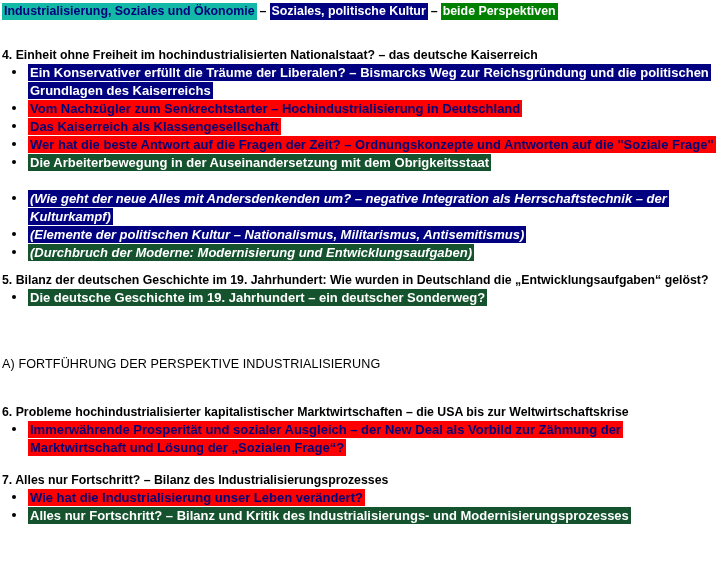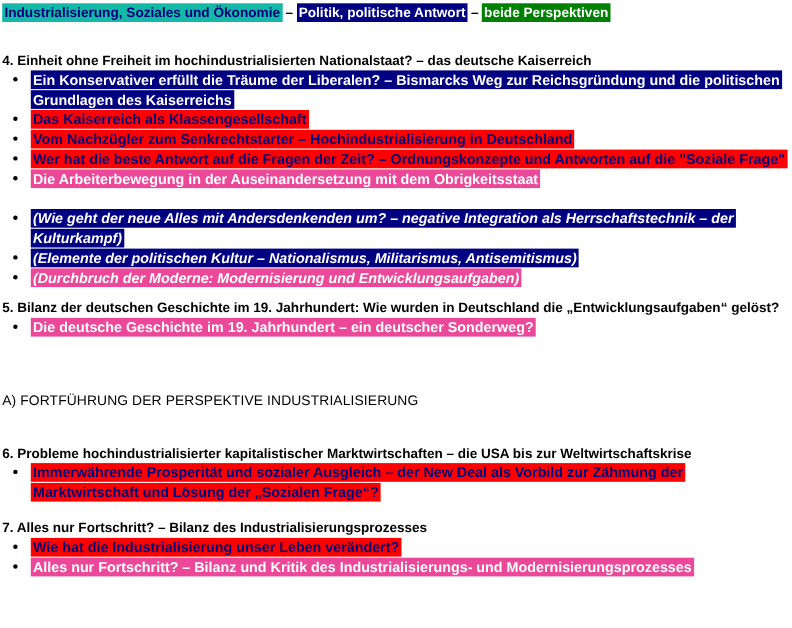--- a/index.html
+++ b/index.html
@@ -82,48 +82,48 @@
     border-radius: 50%;
   }
   .hl {
     padding: 1px 2px 1px 2px;
     box-decoration-break: clone;
     -webkit-box-decoration-break: clone;
     font-weight: bold;
   }
   .hl-red   { background: #ff0000; color: #00007a; }
   .hl-blue  { background: #000080; color: #ffffff; }
-  .hl-green { background: #ec4899; color: #ffffff; }
+  .hl-green { background: #14532d; color: #ffffff; }
   .italic { font-style: italic; }
 </style>
 </head>
 <body>
 
 <div class="page">
 
   <div class="title-row">
-    <span class="seg seg-red">Industrialisierung, Soziales und Ökonomie</span><span class="seg-dash">–</span><span class="seg seg-blue">Politik, politische Antwort</span><span class="seg-dash">–</span><span class="seg seg-green">beide Perspektiven</span>
+    <span class="seg seg-red">Industrialisierung, Soziales und Ökonomie</span><span class="seg-dash">–</span><span class="seg seg-blue">Soziales, politische Kultur</span><span class="seg-dash">–</span><span class="seg seg-green">beide Perspektiven</span>
   </div>
 
   <div class="spacer-26"></div>
 
   <div class="heading">4. Einheit ohne Freiheit im hochindustrialisierten Nationalstaat? – das deutsche Kaiserreich</div>
 
   <ul class="bullets">
     <li>
       <span class="dot"></span>
       <span class="hl hl-blue">Ein Konservativer erfüllt die Träume der Liberalen? – Bismarcks Weg zur Reichsgründung und die politischen Grundlagen des Kaiserreichs</span>
     </li>
     <li>
       <span class="dot"></span>
-      <span class="hl hl-red">Das Kaiserreich als Klassengesellschaft</span>
+      <span class="hl hl-red">Vom Nachzügler zum Senkrechtstarter – Hochindustrialisierung in Deutschland</span>
     </li>
     <li>
       <span class="dot"></span>
-      <span class="hl hl-red">Vom Nachzügler zum Senkrechtstarter – Hochindustrialisierung in Deutschland</span>
+      <span class="hl hl-red">Das Kaiserreich als Klassengesellschaft</span>
     </li>
     <li>
       <span class="dot"></span>
       <span class="hl hl-red">Wer hat die beste Antwort auf die Fragen der Zeit? – Ordnungskonzepte und Antworten auf die "Soziale Frage"</span>
     </li>
     <li>
       <span class="dot"></span>
       <span class="hl hl-green">Die Arbeiterbewegung in der Auseinandersetzung mit dem Obrigkeitsstaat</span>
     </li>
   </ul>

